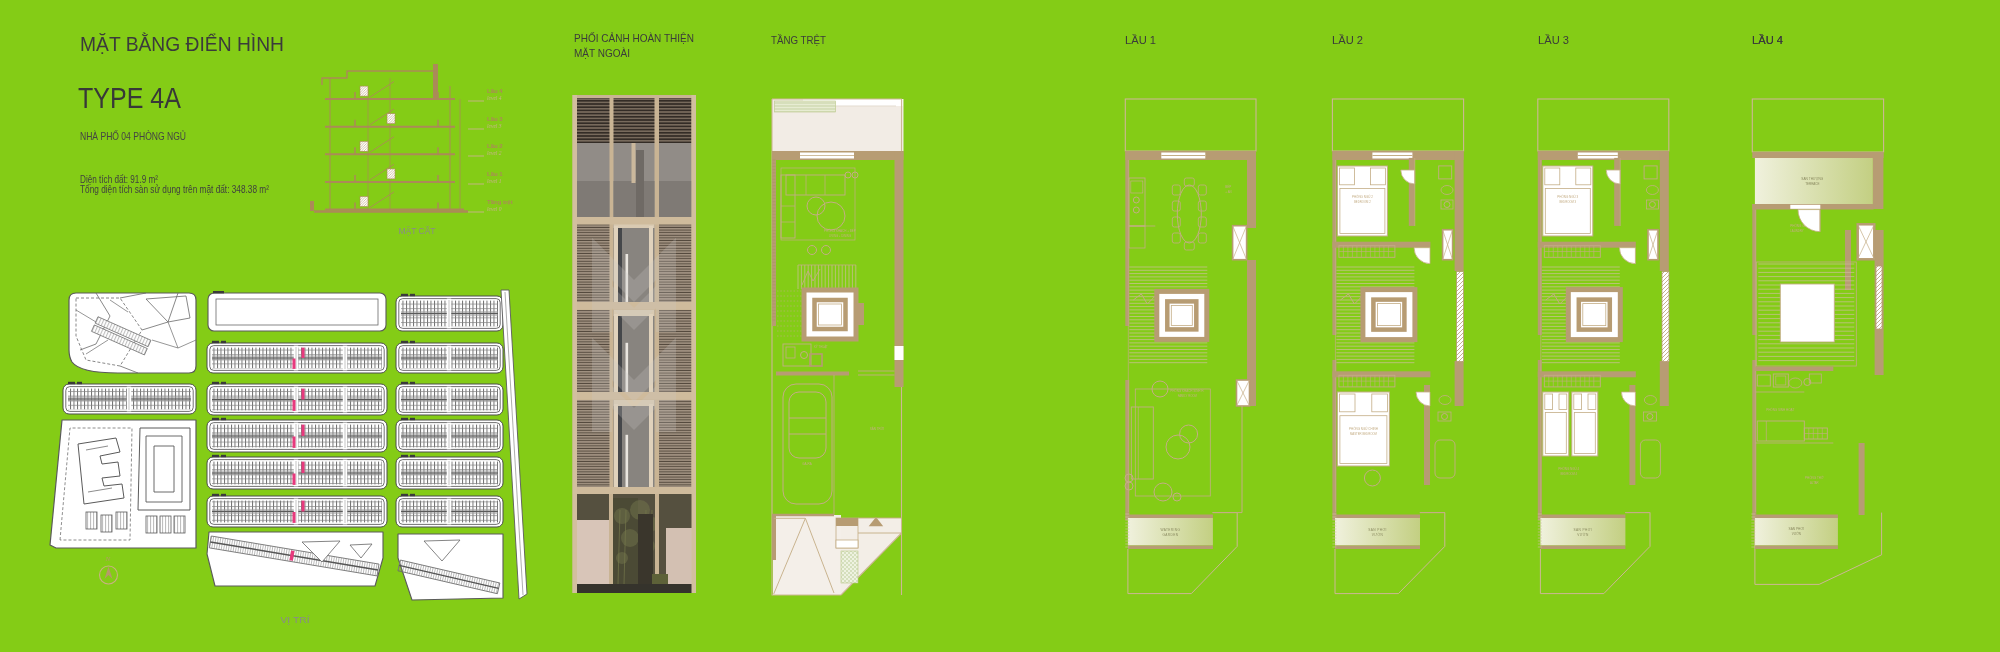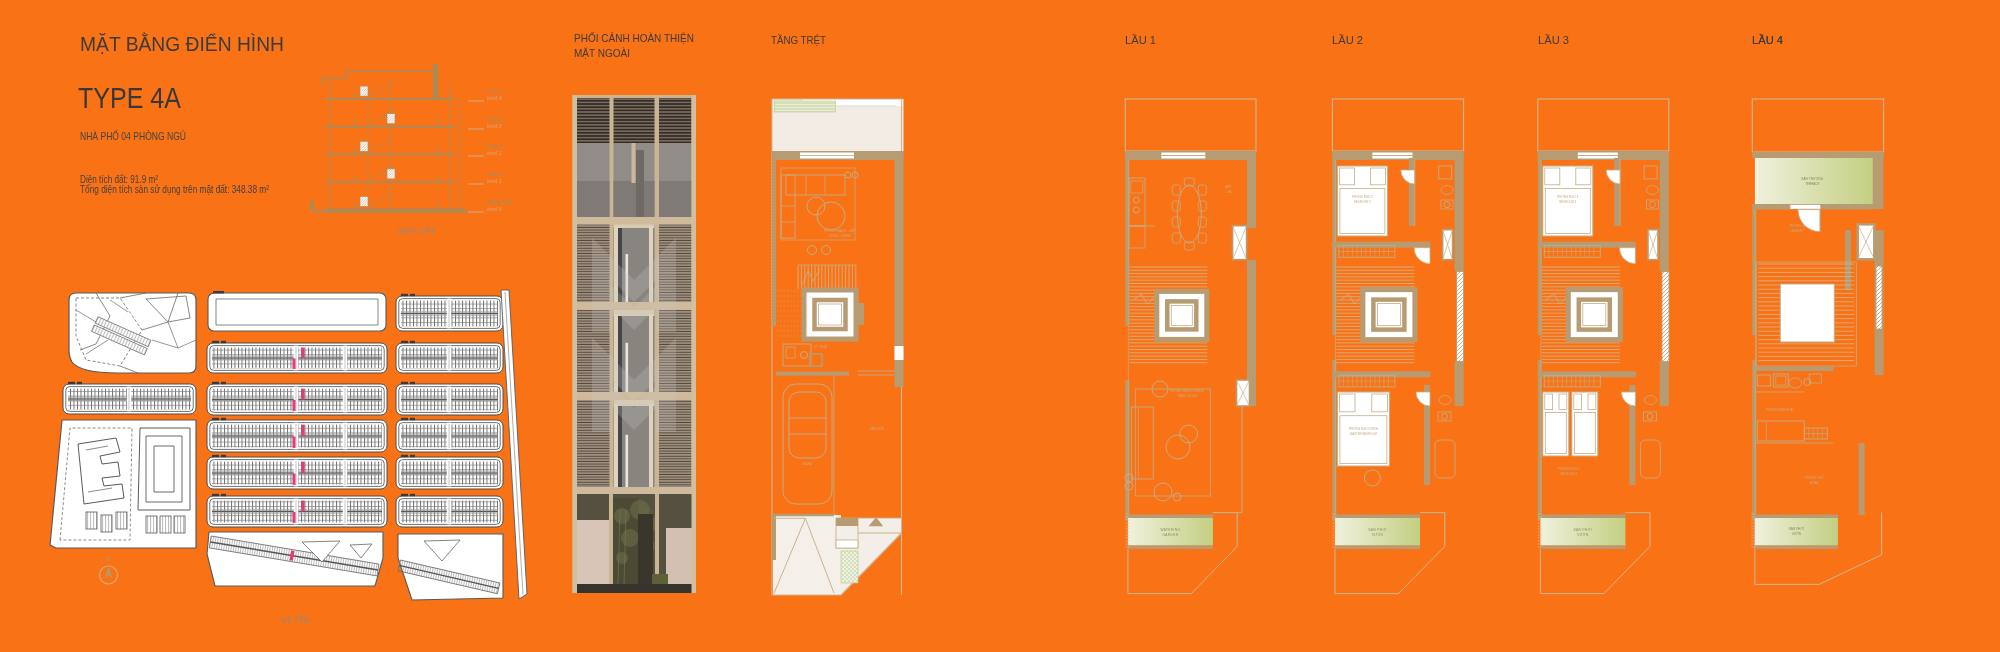--- a/index.html
+++ b/index.html
@@ -1,15 +1,15 @@
 <!DOCTYPE html>
 <html><head><meta charset="utf-8">
 <style>
 html,body{margin:0;padding:0;background:#ffffff;}
-#page{position:relative;width:2000px;height:652px;background:#f97316;overflow:hidden;font-family:"Liberation Sans",sans-serif;}
+#page{position:relative;width:2000px;height:652px;background:#84cc16;overflow:hidden;font-family:"Liberation Sans",sans-serif;}
 </style></head><body>
 <div id="page">
 <svg width="2000" height="652" viewBox="0 0 2000 652">
 <defs>
 <pattern id="lotgrid" width="3.5" height="4.6" patternUnits="userSpaceOnUse">
   <rect width="3.5" height="4.6" fill="#ffffff"></rect>
   <line x1="0.5" y1="0" x2="0.5" y2="4.6" stroke="#636363" stroke-width="0.9"></line>
   <line x1="0" y1="0.5" x2="3.5" y2="0.5" stroke="#808080" stroke-width="0.65"></line>
 </pattern>
 <pattern id="lotsS" width="3" height="10" patternUnits="userSpaceOnUse">

